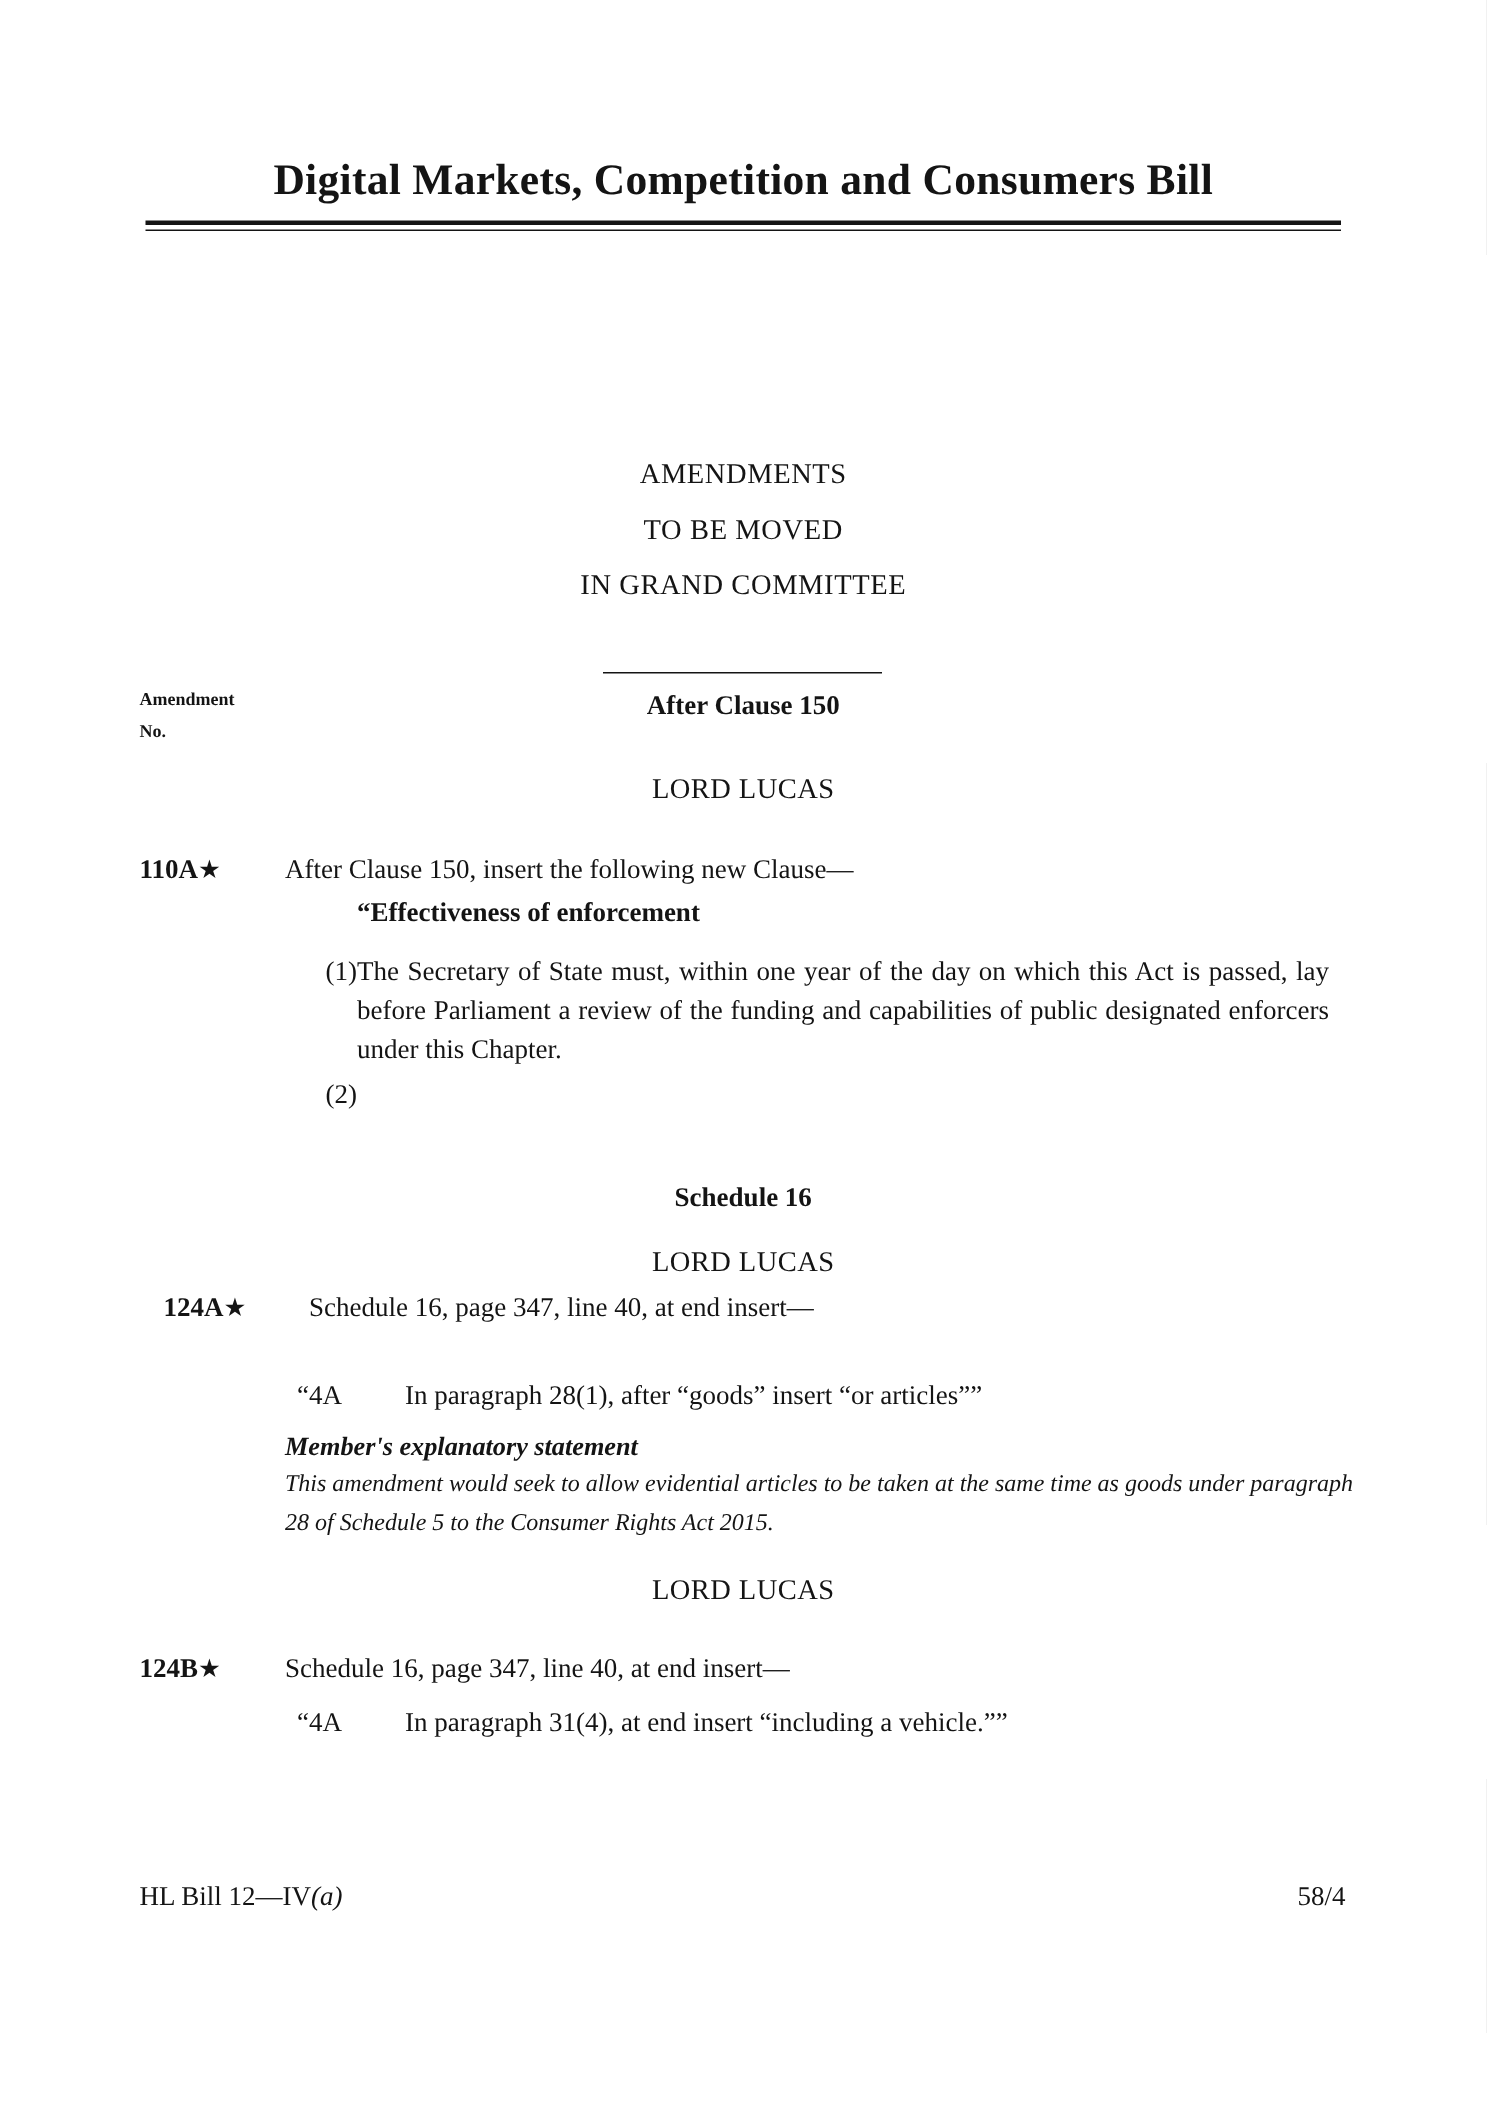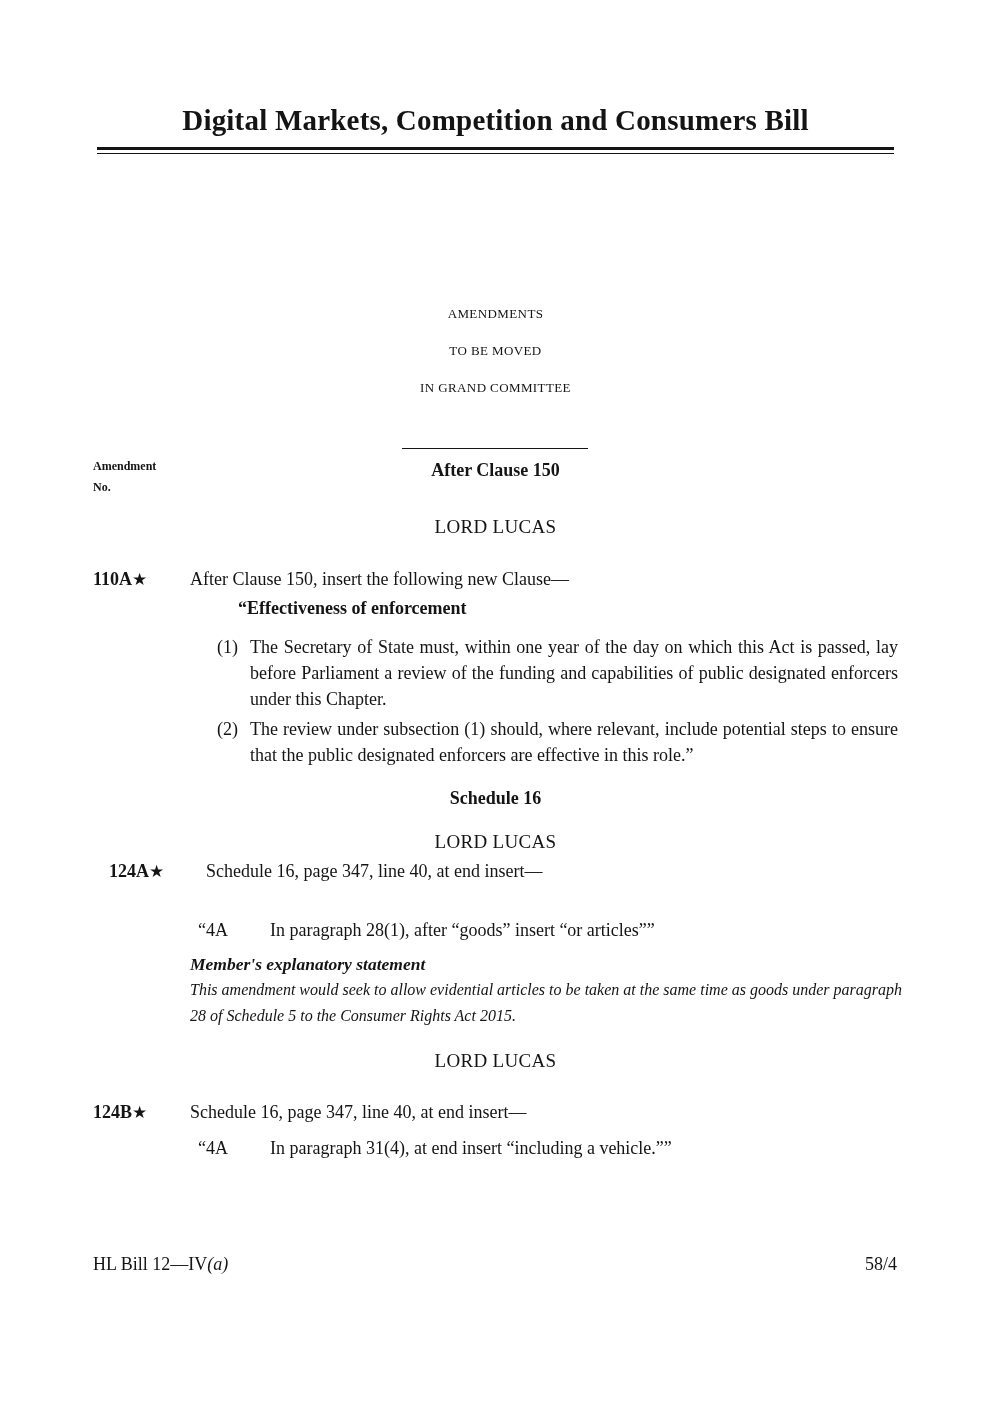--- a/index.html
+++ b/index.html
@@ -25,21 +25,21 @@
   }
   .double-rule {
     top: 147px;
     left: 97px;
     width: 797px;
     height: 7px;
     border-top: 3px solid #141414;
     border-bottom: 1.5px solid #141414;
   }
 
-  .pre-line { font-size: 13px; letter-spacing: 0.4px; }
+  .pre-line { font-size: 19px; letter-spacing: 0.4px; }
   .pre-1 { top: 306px; }
   .pre-2 { top: 343px; }
   .pre-3 { top: 380px; }
   .marshalled-note { top: 419px; font-size: 19px; font-style: italic; }
   .note-underline {
     top: 448px;
     left: 402px;
     width: 186px;
     border-top: 1.5px solid #141414;
   }
@@ -60,21 +60,21 @@
   .amd-num {
     left: 93px; width: 90px;
     font-size: 18px; font-weight: bold;
   }
   .amd-num .star { font-weight: normal; font-size: 17px; }
   .amd-lead { left: 190px; }
   .row-110a { top: 566px; }
   .clause-title { top: 598px; left: 238px; font-size: 18px; font-weight: bold; }
   .sub-num { width: 34px; text-align: right; }
   .sub-num-1, .sub-num-2 { left: 204px; }
-  .sub-text { left: 250px; width: 648px; text-align: justify; }
+  .sub-text { left: 238px; width: 648px; text-align: justify; }
   .sub-1 { top: 634px; }
   .sub-2 { top: 716px; }
 
   .row-124a { top: 858px; margin-left: 16px; }
   .item-row-1 { top: 917px; }
   .item-row-2 { top: 1135px; }
   .item-num { left: 198px; }
   .item-text { left: 270px; }
 
   .expl-heading { top: 954px; left: 190px; font-size: 17.5px; font-weight: bold; font-style: italic; }
@@ -111,21 +111,20 @@
   <div class="abs centered sponsor sponsor-1">LORD LUCAS</div>
 
   <div class="abs amd-num body-txt row-110a"><span>110A</span><span class="star">★</span></div>
   <div class="abs amd-lead body-txt row-110a">After Clause 150, insert the following new Clause—</div>
   <div class="abs clause-title">“Effectiveness of enforcement</div>
 
   <div class="abs body-txt sub-num sub-num-1 sub-1">(1)</div>
   <div class="abs body-txt sub-text sub-1">The Secretary of State must, within one year of the day on which this Act is passed, lay before Parliament a review of the funding and capabilities of public designated enforcers under this Chapter.</div>
 
   <div class="abs body-txt sub-num sub-num-2 sub-2">(2)</div>
-  <div class="abs body-txt sub-text sub-2">The review under subsection (1) should, where relevant, include potential steps to ensure that the public designated enforcers are effective in this role.”</div>
 
   <div class="abs centered section-heading h-schedule16">Schedule 16</div>
   <div class="abs centered sponsor sponsor-2">LORD LUCAS</div>
 
   <div class="abs amd-num body-txt row-124a"><span>124A</span><span class="star">★</span></div>
   <div class="abs amd-lead body-txt row-124a">Schedule 16, page 347, line 40, at end insert—</div>
 
   <div class="abs body-txt item-num item-row-1">“4A</div>
   <div class="abs body-txt item-text item-row-1">In paragraph 28(1), after “goods” insert “or articles””</div>
 

